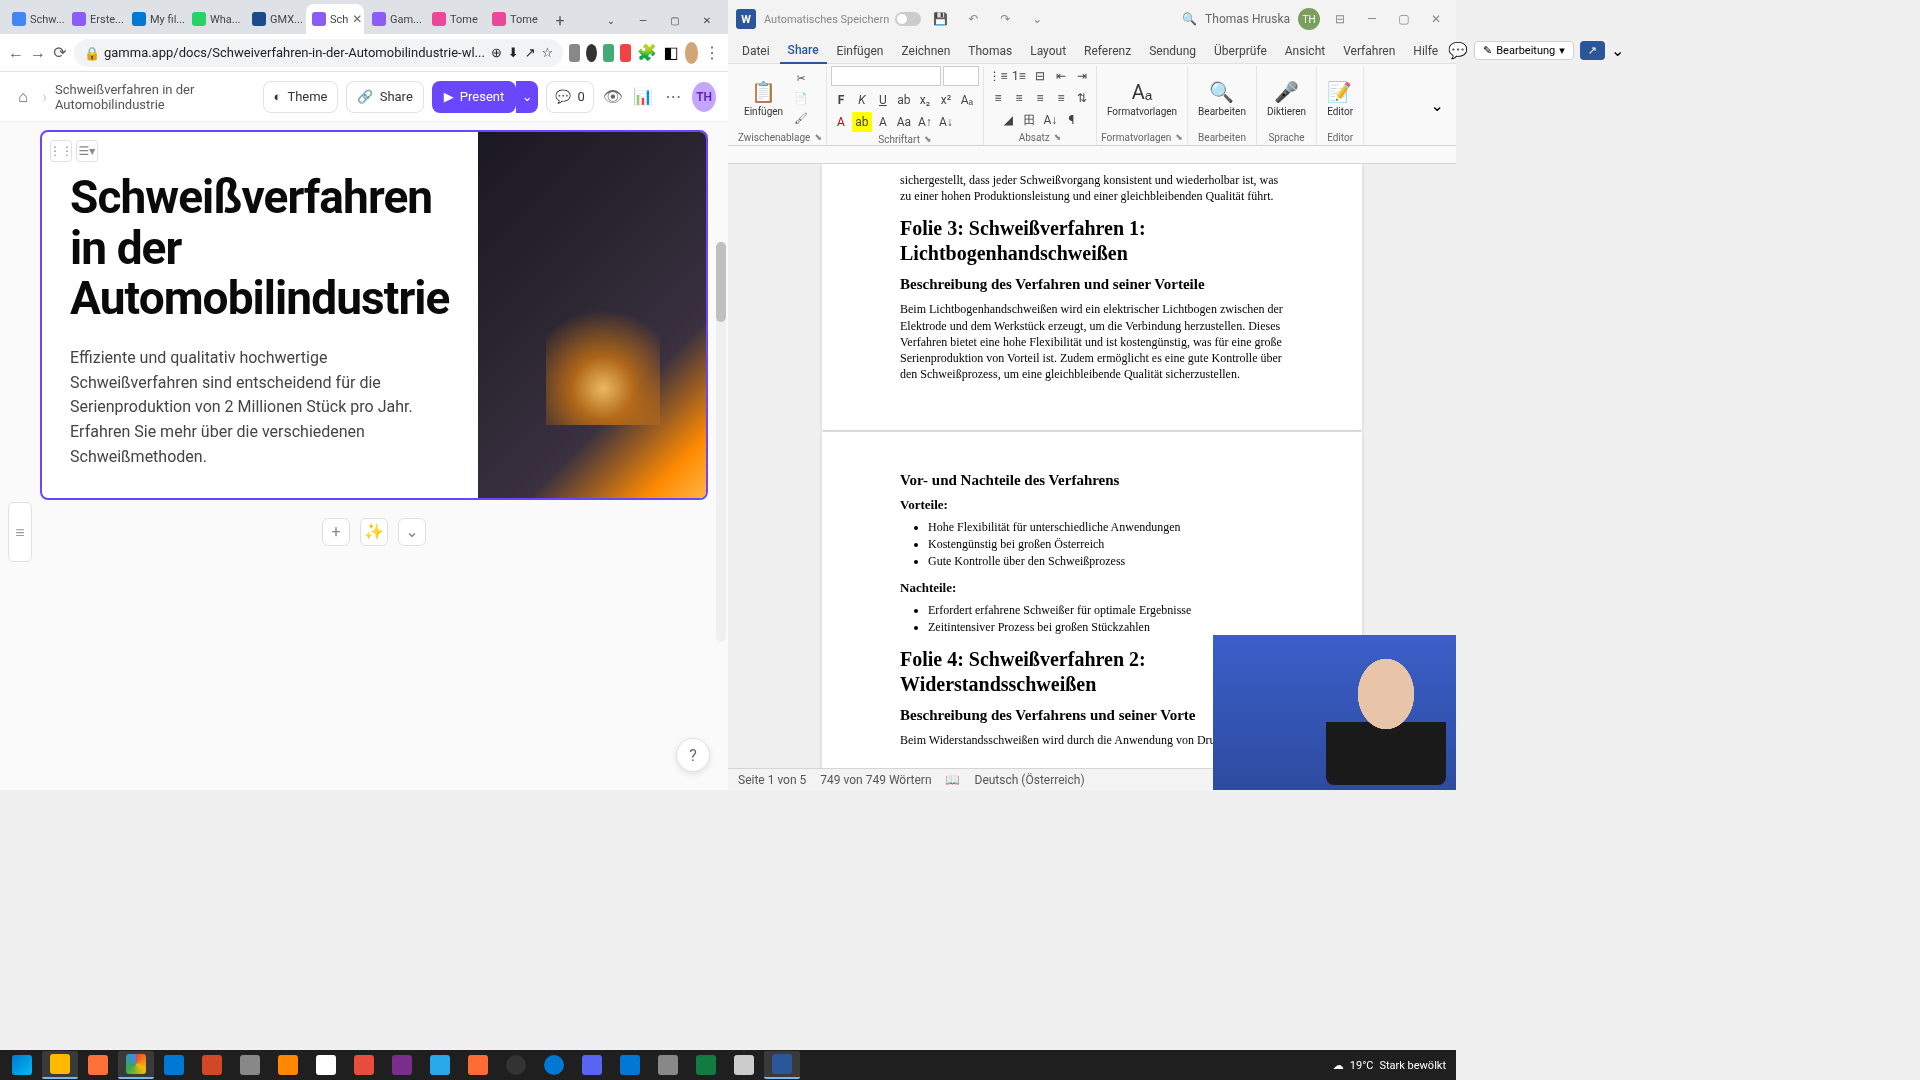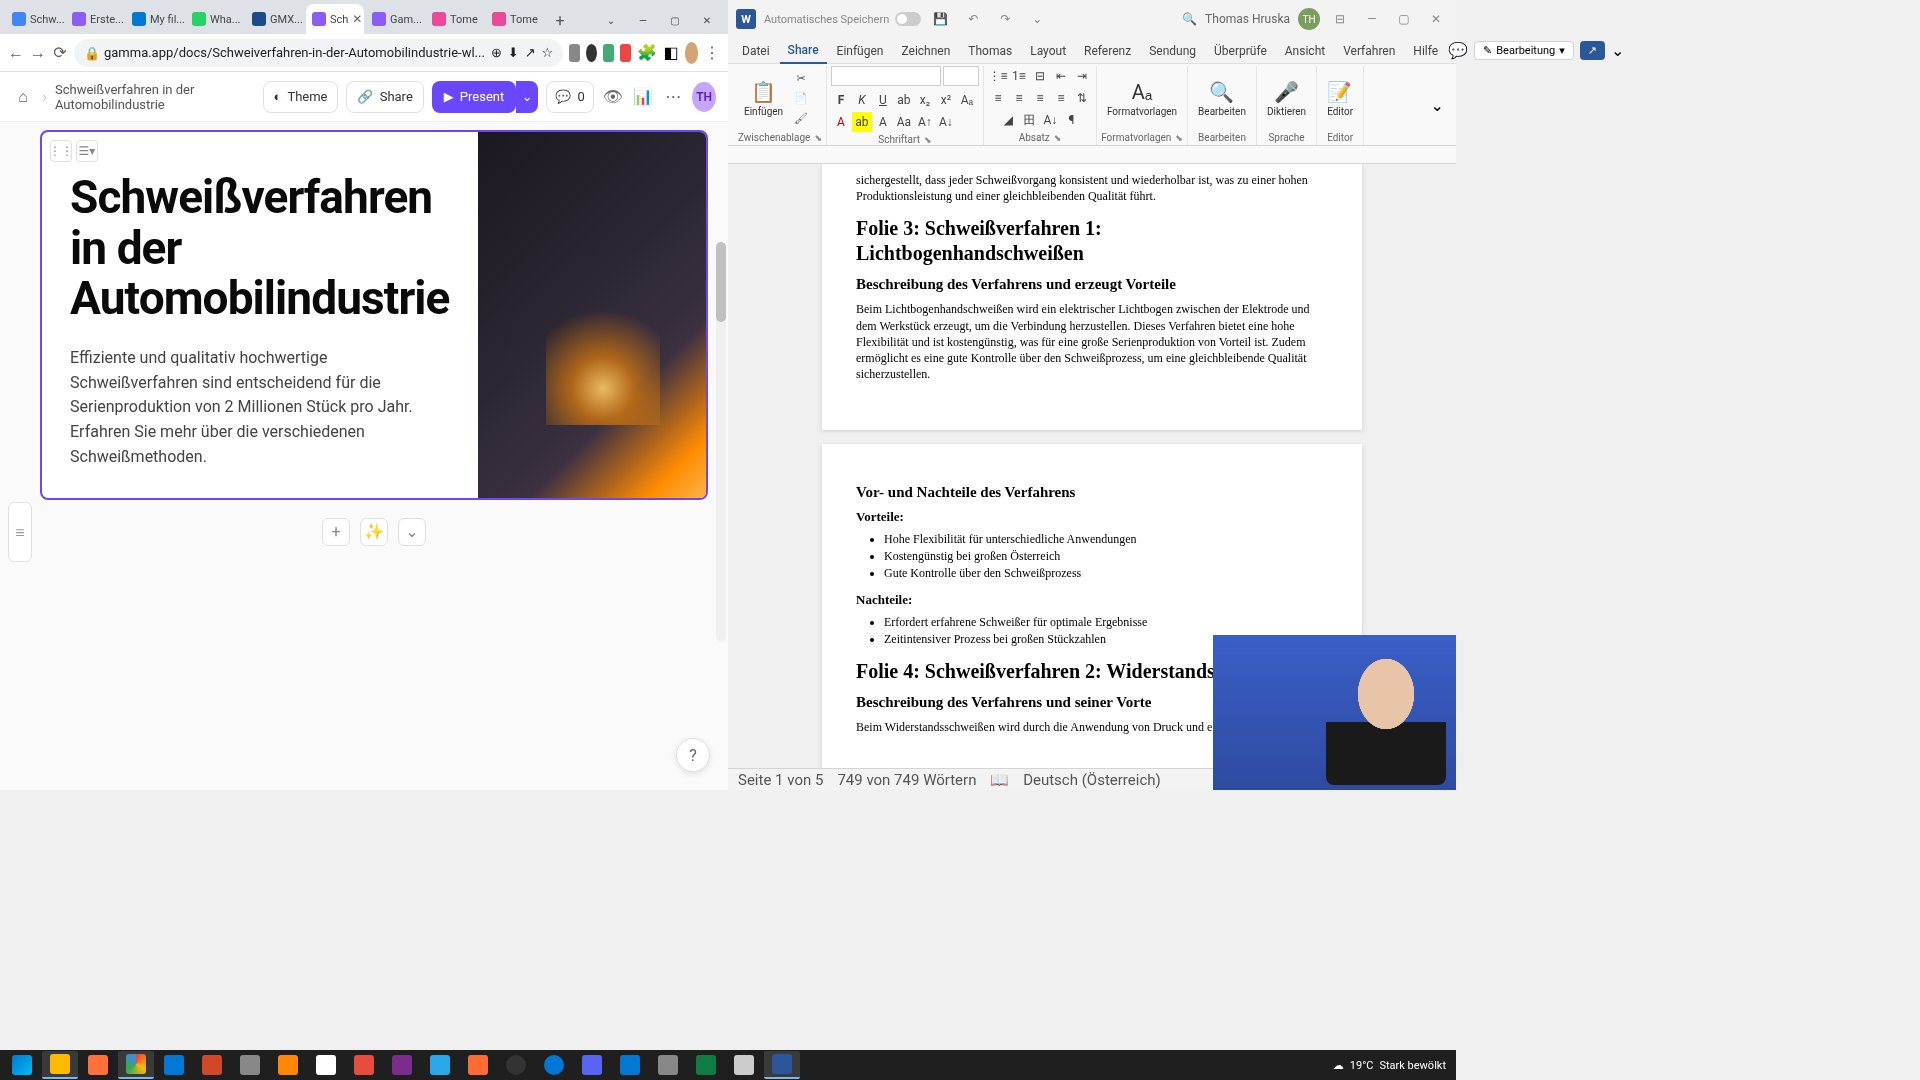--- a/index.html
+++ b/index.html
@@ -62,42 +62,42 @@
 .word-tabs { height: 26px; background: #f3f3f3; display: flex; align-items: center; padding: 0 6px; gap: 2px; border-bottom: 1px solid #e0e0e0; }
 .wtab { padding: 0 8px; height: 26px; display: flex; align-items: center; font-size: 12px; color: #444; }
 .wtab.active { border-bottom: 2px solid #2b579a; color: #2b579a; font-weight: 500; }
 .wtab-right { margin-left: auto; display: flex; align-items: center; gap: 6px; }
 .edit-badge { padding: 2px 8px; background: #fff; border: 1px solid #d0d0d0; border-radius: 4px; font-size: 11px; display: flex; align-items: center; gap: 4px; }
 .share-btn { padding: 3px 8px; background: #2b579a; color: #fff; border-radius: 4px; font-size: 11px; }
 .ribbon { height: 82px; background: #f9f9f9; border-bottom: 1px solid #d4d4d4; display: flex; padding: 2px 6px 0; gap: 0; }
 .ribbon-group { display: flex; flex-direction: column; padding: 0 4px; border-right: 1px solid #e5e5e5; }
 .ribbon-group:last-child { border-right: none; }
 .rg-content { flex: 1; display: flex; align-items: center; gap: 2px; }
-.rg-label { font-size: 10px; color: #666; text-align: center; padding: 2px 0; display: flex; justify-content: center; align-items: flex-end; gap: 4px; }
+.rg-label { font-size: 10px; color: #666; text-align: center; padding: 2px 0; display: flex; justify-content: center; align-items: flex-start; gap: 4px; }
 .rg-launcher { font-size: 9px; color: #888; }
 .big-btn { display: flex; flex-direction: column; align-items: center; justify-content: center; gap: 2px; padding: 2px 6px; font-size: 10px; color: #333; }
 .big-btn .icon { font-size: 20px; }
 .mini-col { display: flex; flex-direction: column; gap: 2px; }
 .mini-btn { width: 20px; height: 18px; display: flex; align-items: center; justify-content: center; font-size: 11px; color: #555; }
 .font-sel { width: 110px; height: 20px; border: 1px solid #ccc; background: #fff; font-size: 11px; padding: 0 4px; }
 .size-sel { width: 36px; height: 20px; border: 1px solid #ccc; background: #fff; font-size: 11px; padding: 0 2px; }
 .font-row { display: flex; gap: 2px; margin-bottom: 2px; }
 .fmt-row { display: flex; gap: 1px; }
 .fmt-btn { width: 20px; height: 20px; display: flex; align-items: center; justify-content: center; font-size: 12px; color: #444; }
 .ruler { height: 18px; background: #f9f9f9; border-bottom: 1px solid #d4d4d4; position: relative; font-size: 8px; color: #888; }
 .word-canvas { flex: 1; background: #f0f0f0; overflow: auto; padding: 0 18px 18px; }
-.page { width: 540px; background: #fff; margin: 0 auto 14px; padding: 30px 34px 40px; box-shadow: 0 1px 4px rgba(0,0,0,0.15); }
+.page { width: 540px; background: #fff; margin: 0 auto 2px; padding: 30px 78px 40px; box-shadow: 0 1px 4px rgba(0,0,0,0.15); }
 .page.first { padding-top: 8px; }
 .doc-p { font-size: 12px; line-height: 1.35; color: #000; font-family: Georgia, serif; margin-bottom: 8px; }
 .doc-h1 { font-size: 20px; font-weight: bold; color: #000; font-family: Georgia, serif; margin: 12px 0 10px; line-height: 1.25; }
 .doc-h2 { font-size: 15px; font-weight: bold; color: #000; font-family: Georgia, serif; margin: 10px 0 8px; }
 .doc-h3 { font-size: 13px; font-weight: bold; color: #000; font-family: Georgia, serif; margin: 8px 0 6px; }
 .doc-ul { margin: 6px 0 10px 28px; }
 .doc-ul li { font-size: 12px; line-height: 1.4; color: #000; font-family: Georgia, serif; }
-.word-status { height: 22px; background: #f3f3f3; border-top: 1px solid #d4d4d4; display: flex; align-items: center; padding: 0 10px; gap: 14px; font-size: 15px; color: #555; }
+.word-status { height: 22px; background: #f3f3f3; border-top: 1px solid #d4d4d4; display: flex; align-items: center; padding: 0 10px; gap: 14px; font-size: 12px; color: #555; }
 
 
 .webcam { position: absolute; top: 635px; left: 1213px; width: 243px; height: 155px; background: linear-gradient(180deg, #3a5fc8 0%, #2e4ba0 100%); }
 .webcam-person { position: absolute; right: 10px; top: 10px; width: 120px; height: 140px; background: radial-gradient(ellipse 40px 50px at 50% 35%, #e8c5a8 0%, #e8c5a8 70%, transparent 71%), linear-gradient(180deg, transparent 55%, #1a1a1a 55%); border-radius: 8px; }
 
 
 .taskbar { position: absolute; left: 0; bottom: 0; width: 1456px; height: 30px; background: #1f1f1f; display: flex; align-items: center; }
 .taskbar-items { display: flex; align-items: center; gap: 2px; padding: 0 4px; }
 .tb-item { width: 36px; height: 28px; display: flex; align-items: center; justify-content: center; border-radius: 2px; }
 .tb-item.active { background: #3a3a3a; border-bottom: 2px solid #76b9ed; }
@@ -403,21 +403,21 @@
     <div style="margin-left:auto; display:flex; align-items:center; padding:0 6px">
         <span>⌄</span>
       </div>
   </div>
   <div class="ruler"></div>
 
   <div class="word-canvas">
     <div class="page first">
       <p class="doc-p">sichergestellt, dass jeder Schweißvorgang konsistent und wiederholbar ist, was zu einer hohen Produktionsleistung und einer gleichbleibenden Qualität führt.</p>
       <h1 class="doc-h1">Folie 3: Schweißverfahren 1: Lichtbogenhandschweißen</h1>
-      <h2 class="doc-h2">Beschreibung des Verfahrens und erzeugt Vorteile</h2>
+      <h2 class="doc-h2">Beschreibung des Verfahren und seiner Vorteile</h2>
       <p class="doc-p">Beim Lichtbogenhandschweißen wird ein elektrischer Lichtbogen zwischen der Elektrode und dem Werkstück erzeugt, um die Verbindung herzustellen. Dieses Verfahren bietet eine hohe Flexibilität und ist kostengünstig, was für eine große Serienproduktion von Vorteil ist. Zudem ermöglicht es eine gute Kontrolle über den Schweißprozess, um eine gleichbleibende Qualität sicherzustellen.</p>
     </div>
     <div class="page">
       <h2 class="doc-h2">Vor- und Nachteile des Verfahrens</h2>
       <h3 class="doc-h3">Vorteile:</h3>
       <ul class="doc-ul">
         <li>Hohe Flexibilität für unterschiedliche Anwendungen</li>
         <li>Kostengünstig bei großen Österreich</li>
         <li>Gute Kontrolle über den Schweißprozess</li>
       </ul>

